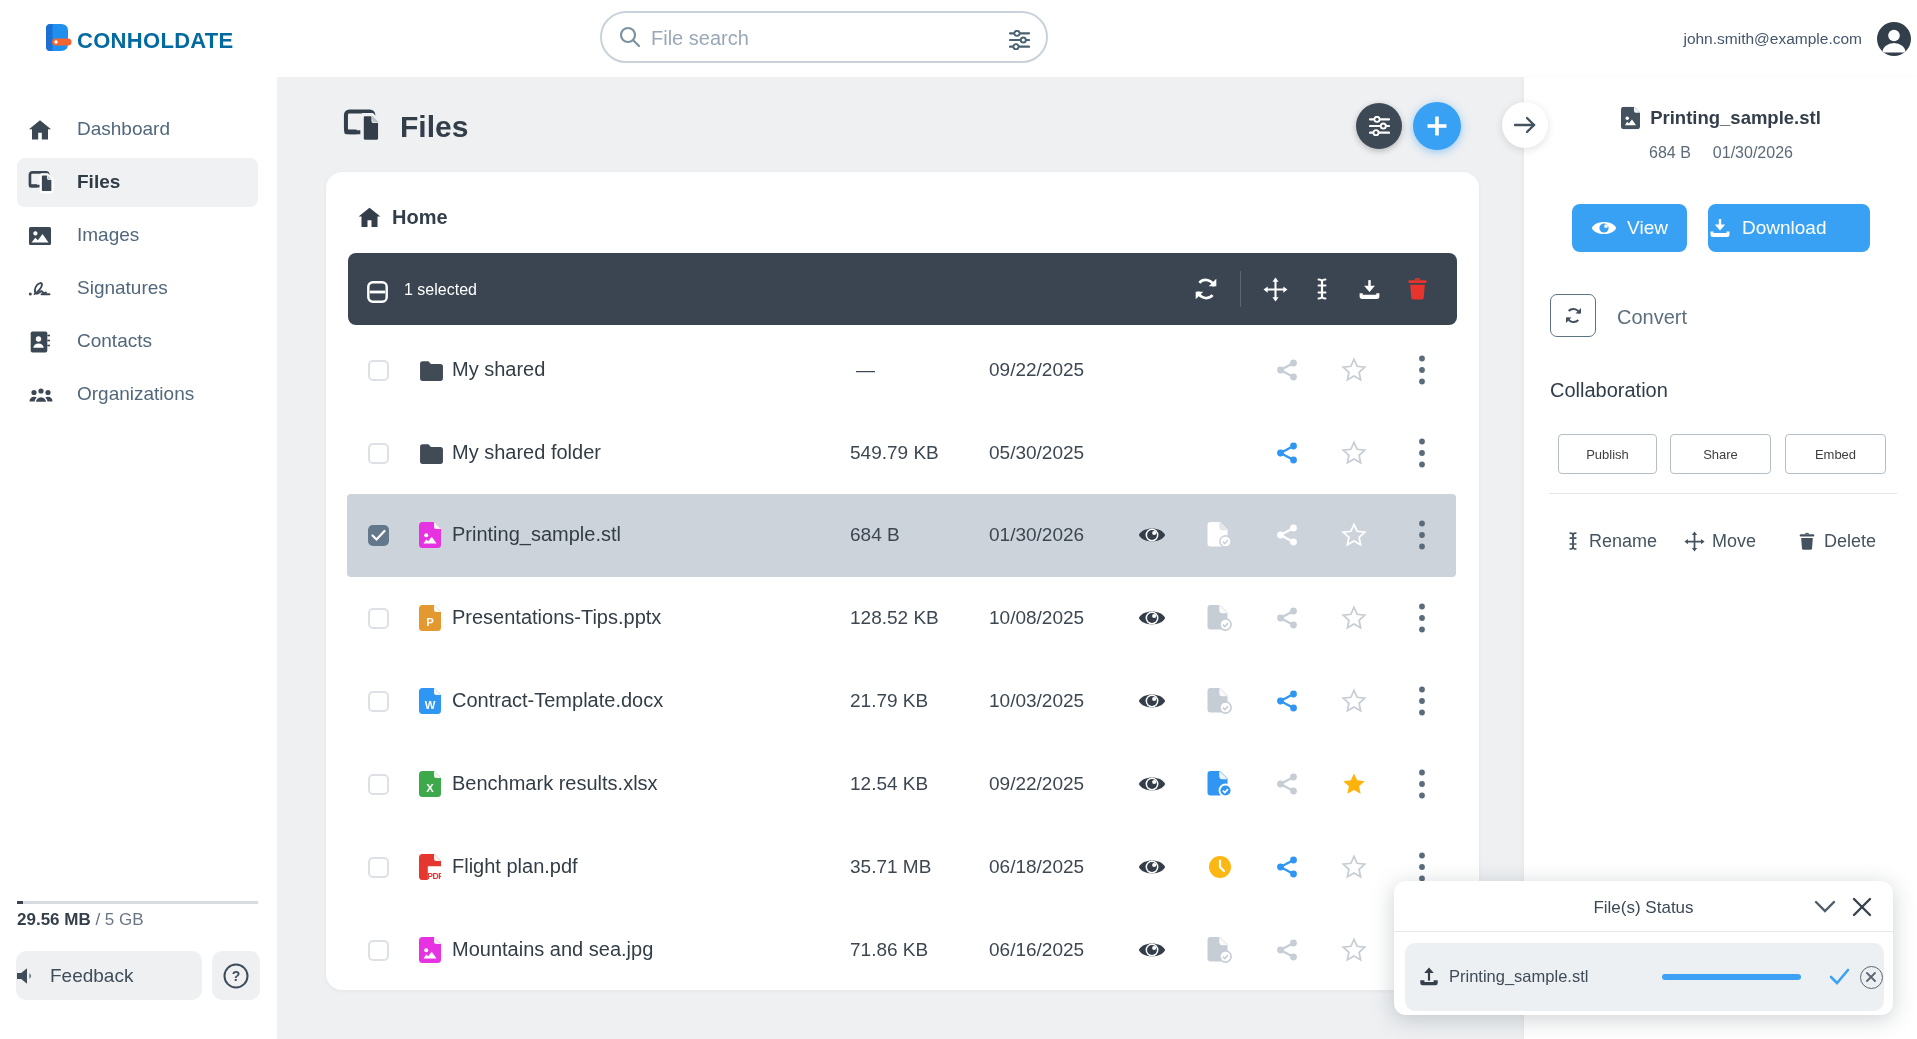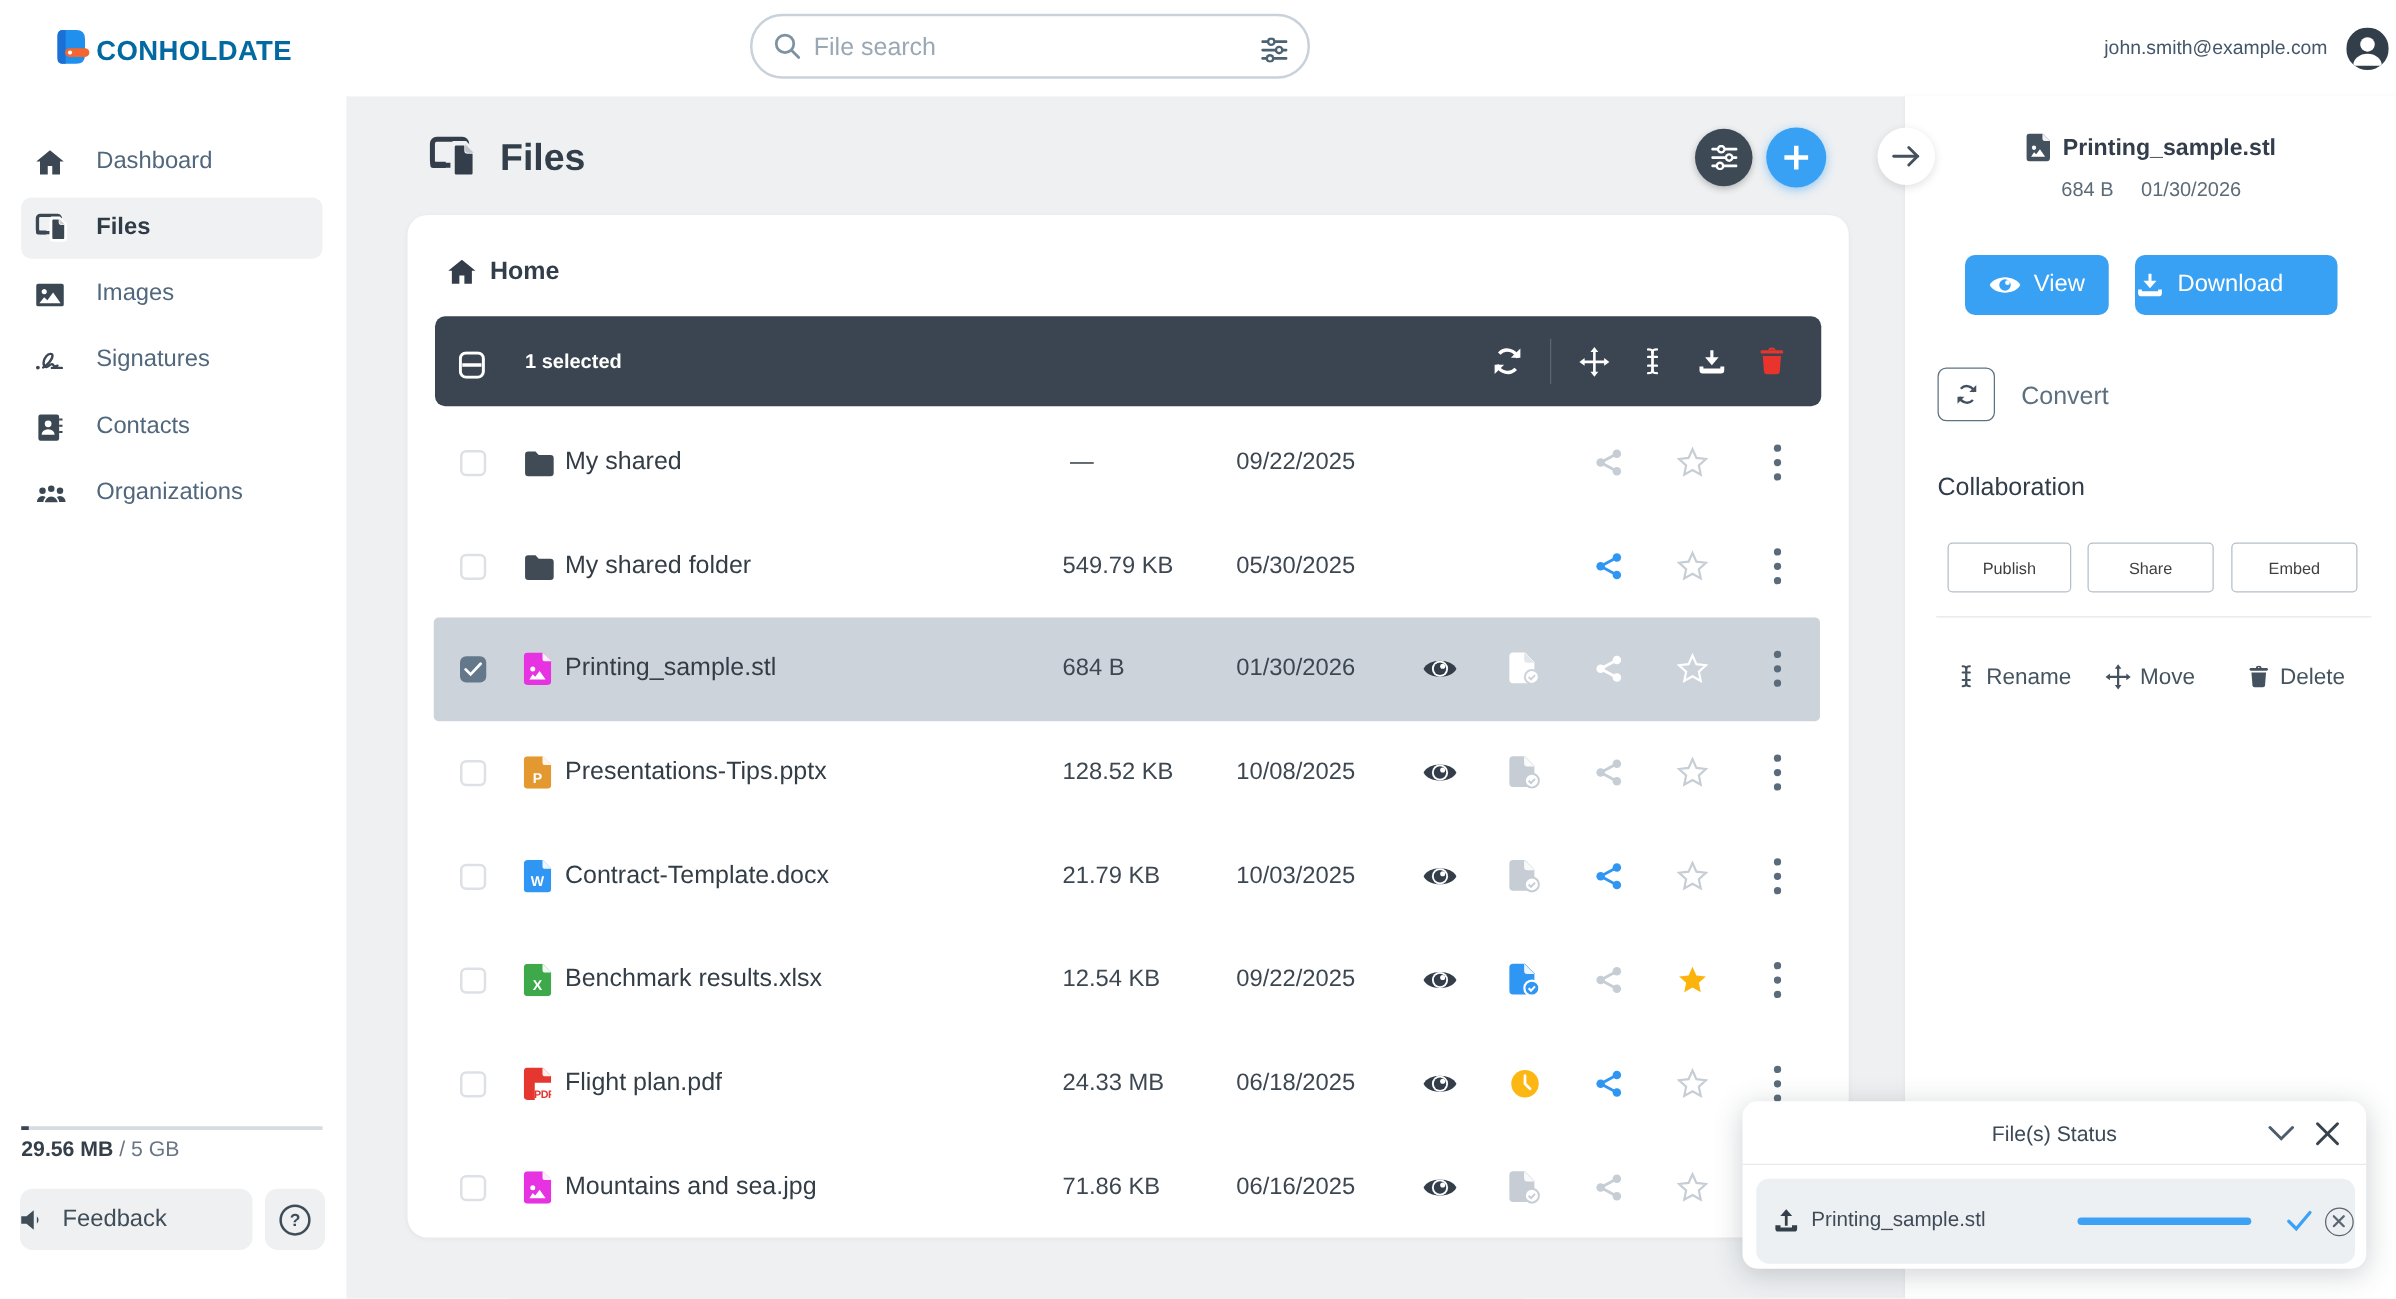--- a/index.html
+++ b/index.html
@@ -359,21 +359,21 @@
 <div class="abs" id="card">
   <svg class="abs" style="left:32px;top:35px;width:23px;height:21px" viewBox="0 0 24 22" color="#333e4a">
       <use href="#sy-home"></use>
     </svg>
   <div class="abs" style="left:66px;top:34px;font-size:20px;font-weight:bold;color:#323e4a">Home</div>
   <div class="abs" id="toolbar">
     <svg class="abs" style="left:19px;top:28px" width="21" height="22" viewBox="0 0 21 22">
       <rect x="1.3" y="1.3" width="18.4" height="19.4" rx="4.5" fill="none" stroke="#fff" stroke-width="2.4"></rect>
       <line x1="2.8" y1="11" x2="18.2" y2="11" stroke="#fff" stroke-width="2.8"></line>
     </svg>
-    <div class="abs" style="left:72px;top:28px;font-size:16px;font-weight:bold;color:#fff">1 selected</div>
+    <div class="abs" style="left:56px;top:28px;font-size:16px;font-weight:normal;color:#fff">1 selected</div>
     <svg class="abs" style="left:845px;top:23px;width:26px;height:26px" viewBox="0 0 24 24" color="#fff">
         <use href="#sy-refresh"></use>
       </svg>
     <div class="abs" style="left:892px;top:18px;width:1px;height:36px;background:#5d6670"></div>
     <svg class="abs" style="left:915px;top:24px;width:25px;height:25px" viewBox="0 0 24 24" color="#fff">
         <use href="#sy-move"></use>
       </svg>
     <svg class="abs" style="left:962px;top:24px;width:24px;height:24px" viewBox="0 0 24 24" color="#fff">
         <use href="#sy-ibeam"></use>
       </svg>
@@ -536,21 +536,21 @@
       </svg>
 </div>
 <div class="row" style="top:654px">
   <div class="cb"></div>
   <svg class="fic" viewBox="0 0 22 26" color="#e5362f">
         <path d="M3.5 0 h11.8 l6.7 6.7 v5.5 h-13.2 v13.8 h-5.3 q-3.5 0 -3.5 -3.5 v-19 q0 -3.5 3.5 -3.5 z" fill="currentColor"></path>
         <path d="M15 -0.3 l7.3 7.3 h-5.2 q-2.1 0 -2.1 -2.1 z" fill="#fff" opacity=".92"></path>
         <text x="8.2" y="24.5" font-family="Liberation Sans" font-size="8.6" font-weight="bold" fill="#e5362f" letter-spacing="-0.4">PDF</text>
       </svg>
   <div class="name">Flight plan.pdf</div>
-  <div class="size">24.33 MB</div>
+  <div class="size">35.71 MB</div>
   <div class="date">06/18/2025</div>
   <svg class="abs" style="left:812px;width:28px;height:28px;top:27px" viewBox="0 0 26 26" color="#333e4a">
         <use href="#sy-eye"></use>
       </svg>
   <svg class="abs" style="left:882px;width:24px;height:24px;top:29px" viewBox="0 0 24 24" color="#fdb713">
         <use href="#sy-clock"></use>
       </svg>
   <svg class="abs" style="left:949px;width:24px;height:24px;top:29px" viewBox="0 0 24 24" color="#2f96f3">
         <use href="#sy-share"></use>
       </svg>

